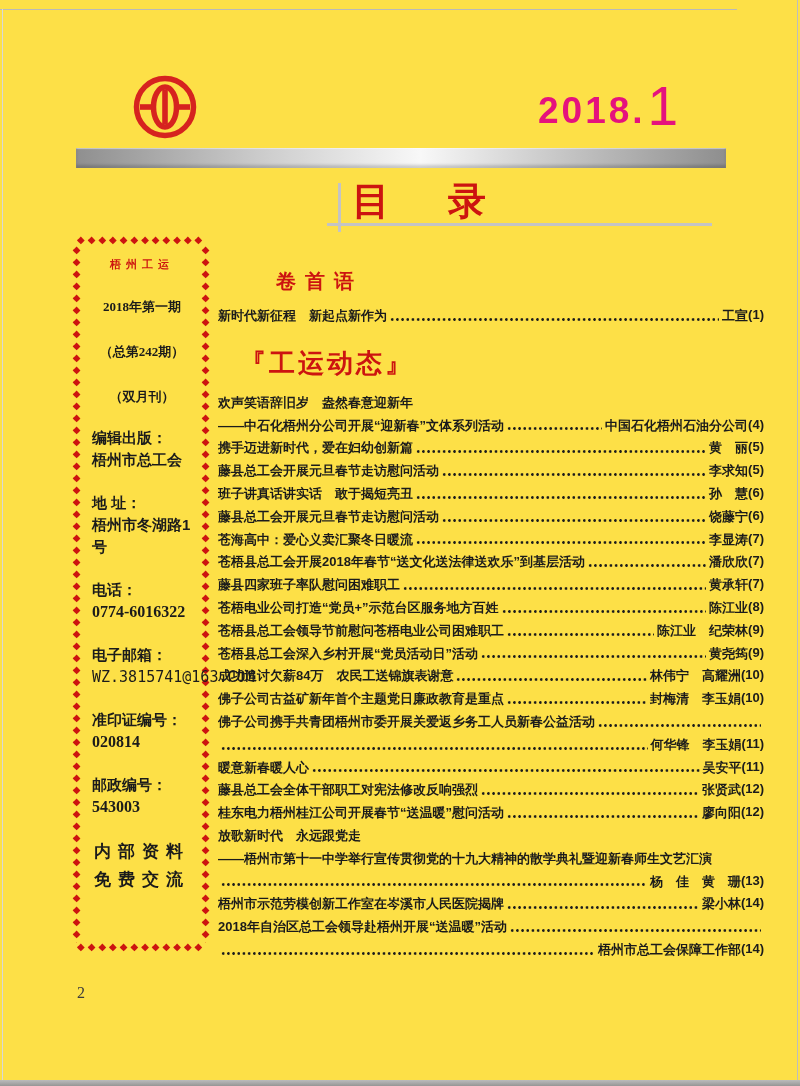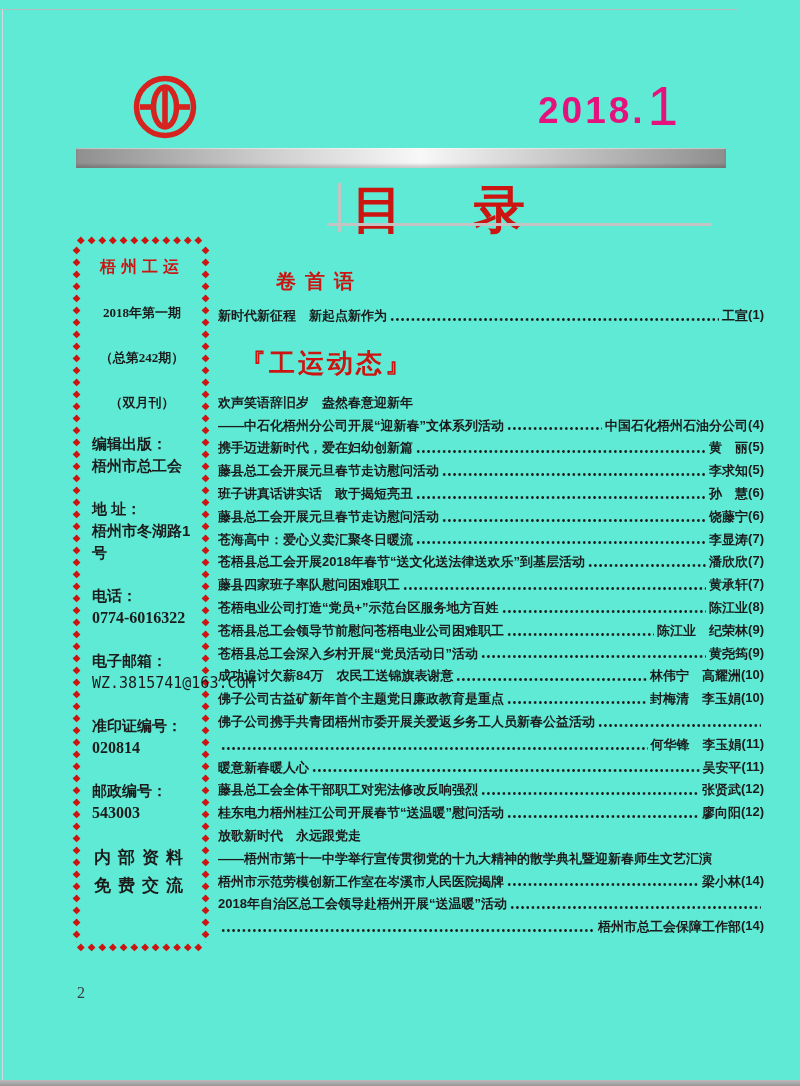--- a/index.html
+++ b/index.html
@@ -1,17 +1,17 @@
 <!DOCTYPE html>
 <html style="--red: #cc1410; --pink: #e5127d;"><head>
 <meta charset="utf-8">
 <style>
   html,body { margin:0; padding:0; background:#e8e8e8; }
   .page {
-    position:relative; width:800px; height:1086px; background:#5eead4;
+    position:relative; width:800px; height:1086px; background:#fde047;
     margin:0 auto; overflow:hidden;
     font-family:"Liberation Sans","DejaVu Sans",sans-serif;
     color:#1b1b1b;
   }
   
   .edge-top   { position:absolute; left:0; top:9px;  width:737px; height:1px; background:#b9b9b9; }
   .edge-right { position:absolute; left:797px; top:0; width:1px; height:1086px; background:#bdbdbd; }
   .edge-left  { position:absolute; left:2px; top:9px; width:1px; height:1072px; background:#d8d8d8; }
 
   
@@ -21,35 +21,35 @@
   .issue-no   { font-size:55px; font-weight:500; line-height:0.82; margin-left:2px; }
 
   .bar-top {
     position:absolute; left:76px; top:148px; width:650px; height:20px;
     background:linear-gradient(to right,#8f8f8f,#cbcbcb 28%,#f8f8f8 53%,#c3c3c3 76%,#8e8e8e);
     box-shadow:inset 0 -3px 3px rgba(0,0,0,.18), inset 0 1px 1px rgba(255,255,255,.5);
   }
 
   .toc-vline { position:absolute; left:338px; top:183px; width:3px; height:49px; background:#c4c4c4; }
   .toc-title {
-    position:absolute; left:352px; top:176px; font-size:51px; font-weight:bold;
+    position:absolute; left:352px; top:176px; font-size:38px; font-weight:bold;
     color:var(--red,#cc1410); font-family:"Liberation Serif","DejaVu Serif",serif; letter-spacing:10px;
   }
   .toc-hline { position:absolute; left:327px; top:223px; width:385px; height:3px; background:#c4c4c4; }
 
   
   .sidebar { position:absolute; left:72px; top:237px; width:138px; height:713px; }
   .dmd { position:absolute; color:var(--red,#cc1410); overflow:hidden; white-space:nowrap; }
   .dmd-top    { top:-3px; left:5px; right:5px; height:12px; font-size:10px; letter-spacing:3px; line-height:11px; }
   .dmd-bottom { bottom:-3px; left:5px; right:5px; height:12px; font-size:10px; letter-spacing:3px; line-height:11px; }
   .dmd-left   { left:-2px; top:7px; bottom:7px; width:13px; writing-mode:vertical-rl; font-size:10px; letter-spacing:1px; line-height:13px; }
   .dmd-right  { right:-2px; top:7px; bottom:7px; width:13px; writing-mode:vertical-rl; font-size:10px; letter-spacing:1px; line-height:13px; }
 
   .sidebar-content { position:absolute; left:14px; right:12px; top:8px; bottom:8px; text-align:center; }
-  .sb-journal { margin-top:12px; color:var(--red,#cc1410); font-weight:bold; font-size:16px; letter-spacing:5px; }
+  .sb-journal { margin-top:12px; color:var(--red,#cc1410); font-weight:bold; font-size:11px; letter-spacing:5px; }
   .sb-center  { font-family:"Liberation Serif","DejaVu Serif",serif; font-weight:bold; font-size:13px; }
   .sb-issue { margin-top:26px; }
   .sb-total { margin-top:27px; }
   .sb-freq  { margin-top:27px; }
   .sb-group { margin-top:21px; text-align:left; padding-left:6px; font-size:15px; font-weight:bold; line-height:22px; }
   .sb-group .val { font-family:"Liberation Serif","DejaVu Serif",serif; font-size:16px; font-weight:bold; }
   .sb-group .val-sm { font-family:"DejaVu Sans Mono",monospace; font-size:15px; font-weight:normal; letter-spacing:0; }
   .sb-note { margin-top:20px; font-size:17px; font-weight:bold; letter-spacing:7px; line-height:28px; }
 
   
@@ -172,20 +172,21 @@
         <div class="toc-row"><span class="t">苍梧县总工会深入乡村开展“党员活动日”活动</span><span class="leader"></span><span class="authors">黄尧筠</span><span class="pg">(9)</span></div>
         <div class="toc-row"><span class="t">成功追讨欠薪84万　农民工送锦旗表谢意</span><span class="leader"></span><span class="authors">林伟宁　高耀洲</span><span class="pg">(10)</span></div>
         <div class="toc-row"><span class="t">佛子公司古益矿新年首个主题党日廉政教育是重点</span><span class="leader"></span><span class="authors">封梅清　李玉娟</span><span class="pg">(10)</span></div>
         <div class="toc-row"><span class="t">佛子公司携手共青团梧州市委开展关爱返乡务工人员新春公益活动</span><span class="leader"></span></div>
         <div class="toc-row"><span class="leader"></span><span class="authors">何华锋　李玉娟</span><span class="pg">(11)</span></div>
         <div class="toc-row"><span class="t">暖意新春暖人心</span><span class="leader"></span><span class="authors">吴安平</span><span class="pg">(11)</span></div>
         <div class="toc-row"><span class="t">藤县总工会全体干部职工对宪法修改反响强烈</span><span class="leader"></span><span class="authors">张贤武</span><span class="pg">(12)</span></div>
         <div class="toc-row"><span class="t">桂东电力梧州桂江公司开展春节“送温暖”慰问活动</span><span class="leader"></span><span class="authors">廖向阳</span><span class="pg">(12)</span></div>
         <div class="toc-row"><span class="t">放歌新时代　永远跟党走</span></div>
         <div class="toc-row"><span class="t">——梧州市第十一中学举行宣传贯彻党的十九大精神的散学典礼暨迎新春师生文艺汇演</span></div>
+        <div class="toc-row"><span class="leader"></span><span class="authors">杨　佳　黄　珊</span><span class="pg">(13)</span></div>
         <div class="toc-row"><span class="t">梧州市示范劳模创新工作室在岑溪市人民医院揭牌</span><span class="leader"></span><span class="authors">梁小林</span><span class="pg">(14)</span></div>
         <div class="toc-row"><span class="t">2018年自治区总工会领导赴梧州开展“送温暖”活动</span><span class="leader"></span></div>
         <div class="toc-row"><span class="leader"></span><span class="authors">梧州市总工会保障工作部</span><span class="pg">(14)</span></div>
       </div>
   </main>
 
   <div class="pageno">2</div>
   <div class="bar-bottom"></div>
 
 </div>

